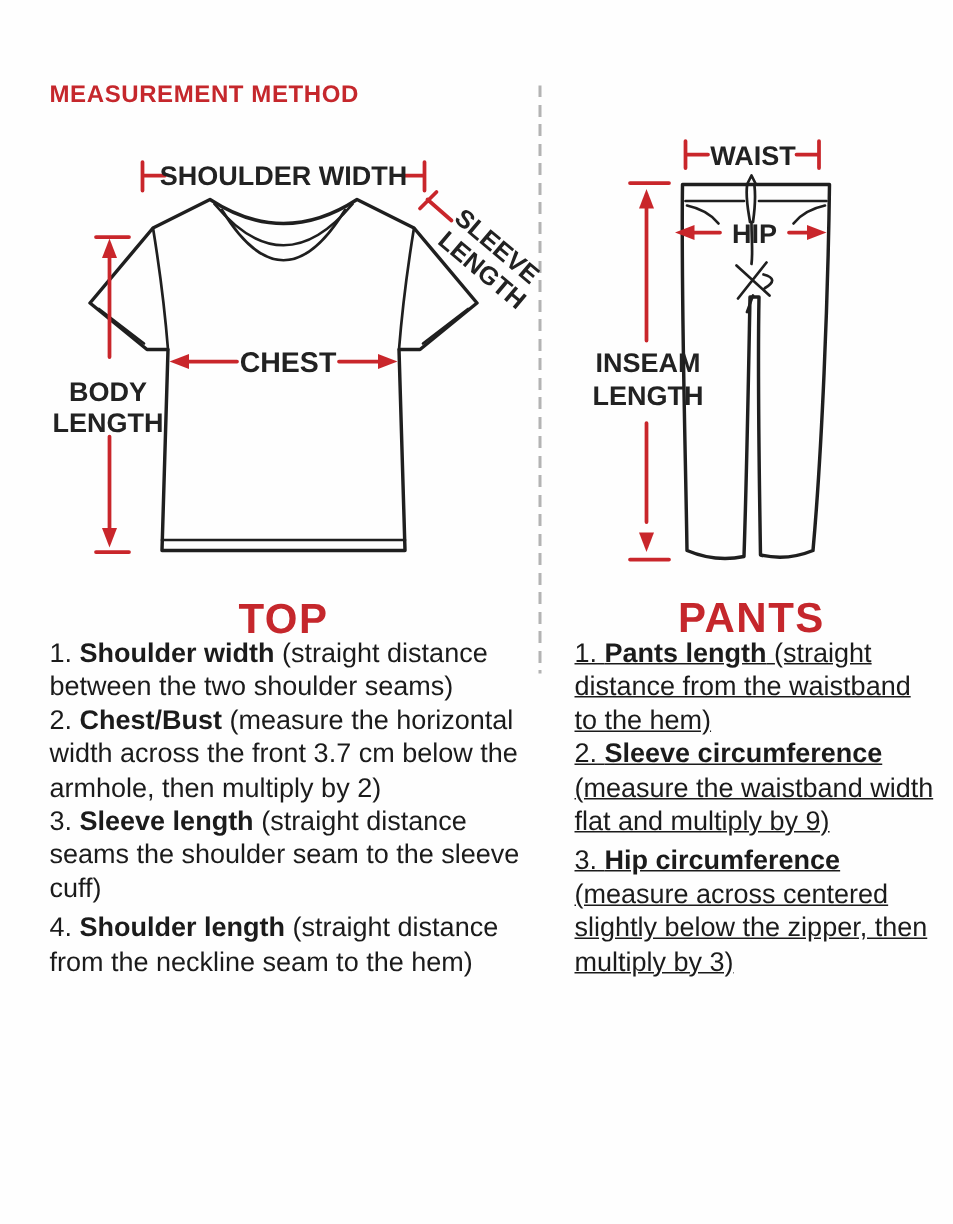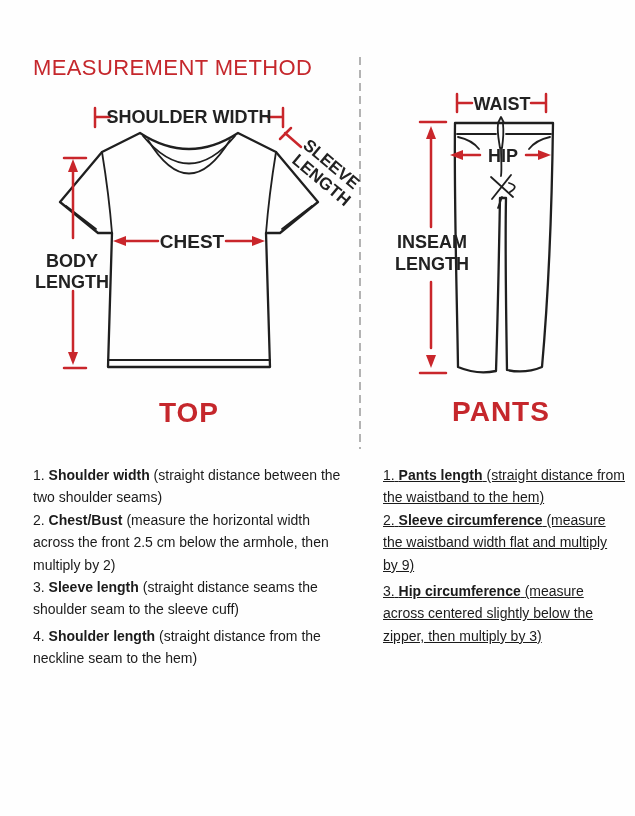--- a/index.html
+++ b/index.html
@@ -2,38 +2,38 @@
 <html><head>
 <meta charset="utf-8">
 <style>
   html,body{margin:0;padding:0;background:#ffffff;}
   .page{
     position:relative;width:635px;height:816px;background:#fefefe;overflow:hidden;
     font-family:"Liberation Sans",sans-serif;color:#1b1b1b;
   }
   .title{
     position:absolute;left:33px;top:55px;margin:0;
-    font-size:22px;font-weight:normal;letter-spacing:.4px;color:#c5272c;
+    font-size:16px;font-weight:bold;letter-spacing:.4px;color:#c5272c;
   }
   .divider{
     position:absolute;left:359px;top:57px;width:2px;height:392px;
     background:repeating-linear-gradient(to bottom,#b3b3b3 0 8px,transparent 8px 13px);
   }
   svg{position:absolute;overflow:visible;}
   .svg-top{left:30px;top:95px;width:330px;height:330px;}
   .svg-pants{left:380px;top:90px;width:215px;height:340px;}
   .outline{fill:none;stroke:#1f1f1f;stroke-width:2.3;stroke-linejoin:round;stroke-linecap:round;}
   .thin{stroke-width:1.8;}
   .red{fill:none;stroke:#c9262b;stroke-width:2.5;stroke-linecap:round;}
   .redfill{fill:#c9262b;stroke:none;}
   .dlabel{font-family:"Liberation Sans",sans-serif;font-weight:bold;font-size:18px;fill:#222222;}
   .chest-t{font-size:19px;}
   .sleeve-t{font-size:17px;}
   .caption{font-family:"Liberation Sans",sans-serif;font-weight:bold;font-size:28px;fill:#c5272c;letter-spacing:1px;}
-  .list{position:absolute;top:464px;font-size:14px;line-height:22.4px;}
+  .list{position:absolute;top:424px;font-size:18px;line-height:22.4px;}
   .list-top{left:33px;width:322px;}
   .list-pants{left:383px;width:242px;text-decoration:underline;}
   .item{margin:0;}
   .item.gap{margin-top:4px;}
   .term{font-weight:bold;}
 </style>
 </head>
 <body>
 
 <div class="page">
@@ -119,21 +119,21 @@
 
   <div class="list list-top">
     <p class="item">
       <span class="num">1.</span>
       <span class="term">Shoulder width</span>
       <span class="desc">(straight distance between the two shoulder seams)</span>
     </p>
     <p class="item">
       <span class="num">2.</span>
       <span class="term">Chest/Bust</span>
-      <span class="desc">(measure the horizontal width across the front 2.5 cm below the armhole, then multiply by 2)</span>
+      <span class="desc">(measure the horizontal width across the front 3.7 cm below the armhole, then multiply by 2)</span>
     </p>
     <p class="item">
       <span class="num">3.</span>
       <span class="term">Sleeve length</span>
       <span class="desc">(straight distance seams the shoulder seam to the sleeve cuff)</span>
     </p>
     <p class="item gap">
       <span class="num">4.</span>
       <span class="term">Shoulder length</span>
       <span class="desc">(straight distance from the neckline seam to the hem)</span>

